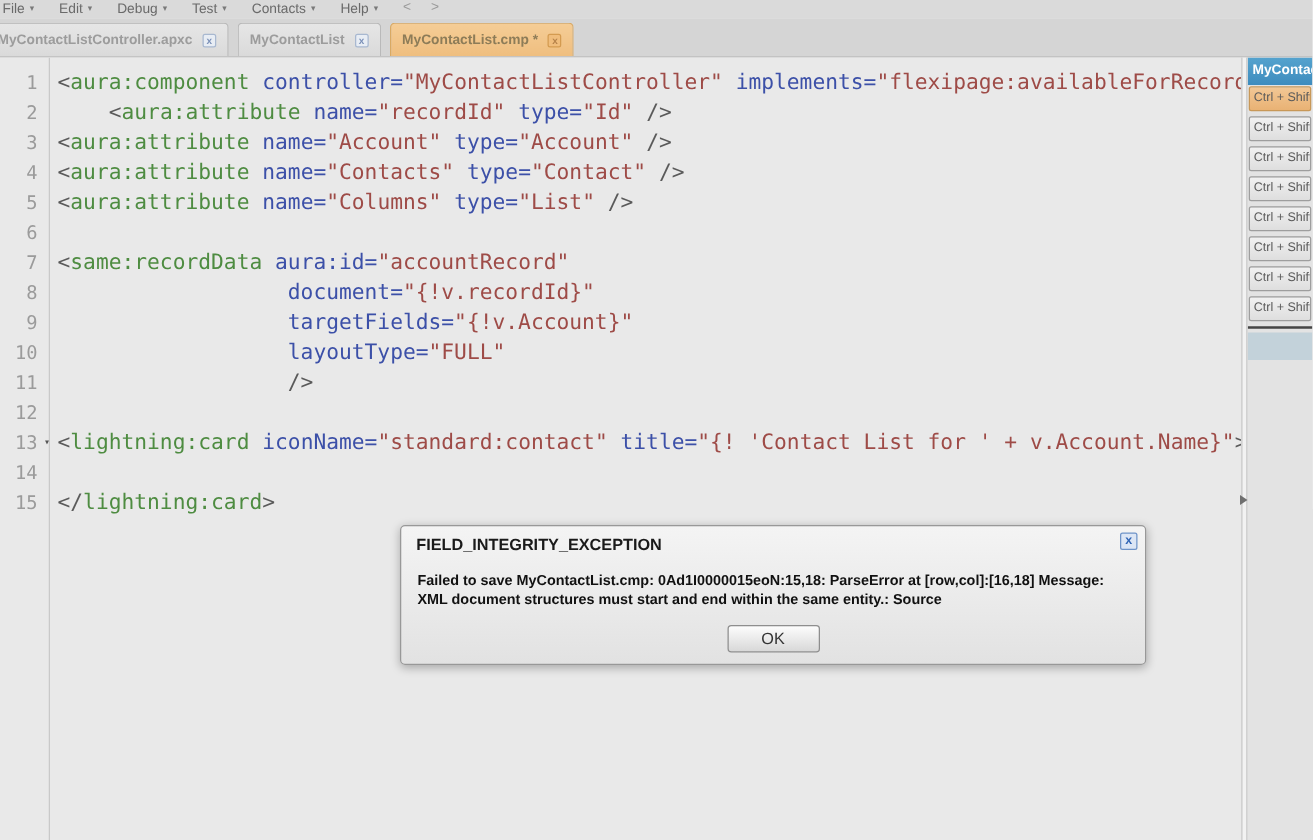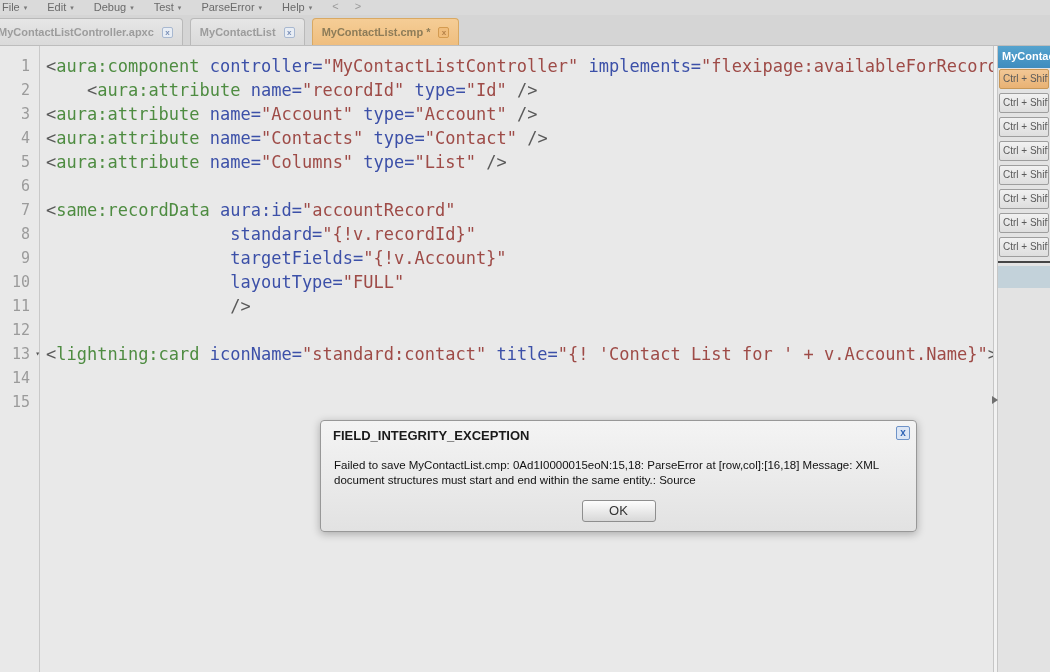--- a/index.html
+++ b/index.html
@@ -65,21 +65,21 @@
   #dialog { position:absolute; left:320px; top:420px; width:597px; height:112px;
             background:linear-gradient(#F4F4F4,#E2E2E2); border:1px solid #989898;
             border-radius:4px; box-shadow:0 2px 8px rgba(0,0,0,0.28); }
   #dialog-title { position:absolute; left:12px; top:7px; font-size:13px; font-weight:bold;
                   color:#1A1A1A; }
   #dialog-close { position:absolute; right:6px; top:5px; width:14px; height:14px;
                   border:1px solid #6E93C8; border-radius:2px; background:#DCE6F5;
                   color:#2F64B5; font-size:10px; font-weight:bold; line-height:12px;
                   text-align:center; }
   #dialog-message { position:absolute; left:13px; top:37px; width:570px; font-size:11.5px;
-                    color:#111111; line-height:15px; }
+                    color:#111111; line-height:15px;font-weight:bold; }
   #dialog-ok { position:absolute; left:50%; transform:translateX(-50%); bottom:9px;
                width:74px; height:22px; border:1px solid #8E8E8E; border-radius:3px;
                background:linear-gradient(#FDFDFD,#D8D8D8); font-size:13px; color:#333333;
                text-align:center; line-height:20px; }
 </style>
 </head>
 <body>
 
 <div id="app">
 
@@ -94,21 +94,21 @@
       </div>
       <div class="menu-item">
         <span>Debug</span>
         <span class="caret">▾</span>
       </div>
       <div class="menu-item">
         <span>Test</span>
         <span class="caret">▾</span>
       </div>
       <div class="menu-item">
-        <span>ParseError</span>
+        <span>Contacts</span>
         <span class="caret">▾</span>
       </div>
       <div class="menu-item">
         <span>Help</span>
         <span class="caret">▾</span>
       </div>
       <div class="nav-arrow">&lt;</div>
       <div class="nav-arrow">&gt;</div>
     </div>
 
@@ -147,27 +147,28 @@
           <div class="gutter-cell">15</div>
         </div>
       <div id="code">
           <div class="code-line"><span style="color: rgb(90, 90, 90);">&lt;</span><span style="color: rgb(78, 140, 65);">aura:component</span><span style="color: rgb(68, 68, 68);"> </span><span style="color: rgb(60, 80, 168);">controller=</span><span style="color: rgb(158, 75, 71);">"MyContactListController"</span><span style="color: rgb(68, 68, 68);"> </span><span style="color: rgb(60, 80, 168);">implements=</span><span style="color: rgb(158, 75, 71);">"flexipage:availableForRecordHo</span></div>
           <div class="code-line"><span style="color: rgb(68, 68, 68);">    </span><span style="color: rgb(90, 90, 90);">&lt;</span><span style="color: rgb(78, 140, 65);">aura:attribute</span><span style="color: rgb(68, 68, 68);"> </span><span style="color: rgb(60, 80, 168);">name=</span><span style="color: rgb(158, 75, 71);">"recordId"</span><span style="color: rgb(68, 68, 68);"> </span><span style="color: rgb(60, 80, 168);">type=</span><span style="color: rgb(158, 75, 71);">"Id"</span><span style="color: rgb(68, 68, 68);"> </span><span style="color: rgb(90, 90, 90);">/&gt;</span></div>
           <div class="code-line"><span style="color: rgb(90, 90, 90);">&lt;</span><span style="color: rgb(78, 140, 65);">aura:attribute</span><span style="color: rgb(68, 68, 68);"> </span><span style="color: rgb(60, 80, 168);">name=</span><span style="color: rgb(158, 75, 71);">"Account"</span><span style="color: rgb(68, 68, 68);"> </span><span style="color: rgb(60, 80, 168);">type=</span><span style="color: rgb(158, 75, 71);">"Account"</span><span style="color: rgb(68, 68, 68);"> </span><span style="color: rgb(90, 90, 90);">/&gt;</span></div>
           <div class="code-line"><span style="color: rgb(90, 90, 90);">&lt;</span><span style="color: rgb(78, 140, 65);">aura:attribute</span><span style="color: rgb(68, 68, 68);"> </span><span style="color: rgb(60, 80, 168);">name=</span><span style="color: rgb(158, 75, 71);">"Contacts"</span><span style="color: rgb(68, 68, 68);"> </span><span style="color: rgb(60, 80, 168);">type=</span><span style="color: rgb(158, 75, 71);">"Contact"</span><span style="color: rgb(68, 68, 68);"> </span><span style="color: rgb(90, 90, 90);">/&gt;</span></div>
           <div class="code-line"><span style="color: rgb(90, 90, 90);">&lt;</span><span style="color: rgb(78, 140, 65);">aura:attribute</span><span style="color: rgb(68, 68, 68);"> </span><span style="color: rgb(60, 80, 168);">name=</span><span style="color: rgb(158, 75, 71);">"Columns"</span><span style="color: rgb(68, 68, 68);"> </span><span style="color: rgb(60, 80, 168);">type=</span><span style="color: rgb(158, 75, 71);">"List"</span><span style="color: rgb(68, 68, 68);"> </span><span style="color: rgb(90, 90, 90);">/&gt;</span></div>
           <div class="code-line"></div>
           <div class="code-line"><span style="color: rgb(90, 90, 90);">&lt;</span><span style="color: rgb(78, 140, 65);">same:recordData</span><span style="color: rgb(68, 68, 68);"> </span><span style="color: rgb(60, 80, 168);">aura:id=</span><span style="color: rgb(158, 75, 71);">"accountRecord"</span></div>
-          <div class="code-line"><span style="color: rgb(68, 68, 68);">                  </span><span style="color: rgb(60, 80, 168);">standard=</span><span style="color: rgb(158, 75, 71);">"{!v.recordId}"</span></div>
+          <div class="code-line"><span style="color: rgb(68, 68, 68);">                  </span><span style="color: rgb(60, 80, 168);">document=</span><span style="color: rgb(158, 75, 71);">"{!v.recordId}"</span></div>
           <div class="code-line"><span style="color: rgb(68, 68, 68);">                  </span><span style="color: rgb(60, 80, 168);">targetFields=</span><span style="color: rgb(158, 75, 71);">"{!v.Account}"</span></div>
           <div class="code-line"><span style="color: rgb(68, 68, 68);">                  </span><span style="color: rgb(60, 80, 168);">layoutType=</span><span style="color: rgb(158, 75, 71);">"FULL"</span></div>
           <div class="code-line"><span style="color: rgb(68, 68, 68);">                  </span><span style="color: rgb(90, 90, 90);">/&gt;</span></div>
           <div class="code-line"></div>
           <div class="code-line"><span style="color: rgb(90, 90, 90);">&lt;</span><span style="color: rgb(78, 140, 65);">lightning:card</span><span style="color: rgb(68, 68, 68);"> </span><span style="color: rgb(60, 80, 168);">iconName=</span><span style="color: rgb(158, 75, 71);">"standard:contact"</span><span style="color: rgb(68, 68, 68);"> </span><span style="color: rgb(60, 80, 168);">title=</span><span style="color: rgb(158, 75, 71);">"{! 'Contact List for ' + v.Account.Name}"</span><span style="color: rgb(90, 90, 90);">&gt;</span></div>
           <div class="code-line"><span style="color: rgb(68, 68, 68);">    </span></div>
+          <div class="code-line"><span style="color: rgb(90, 90, 90);">&lt;/</span><span style="color: rgb(78, 140, 65);">lightning:card</span><span style="color: rgb(90, 90, 90);">&gt;</span></div>
         </div>
     </div>
     <div id="splitter">
       <div id="splitter-arrow"></div>
     </div>
     <div id="sidebar">
       <div id="sidebar-header">MyContactList.cmp</div>
       <div id="shortcut-list">
           <div class="shortcut-row selected">Ctrl + Shift</div>
           <div class="shortcut-row">Ctrl + Shift</div>

